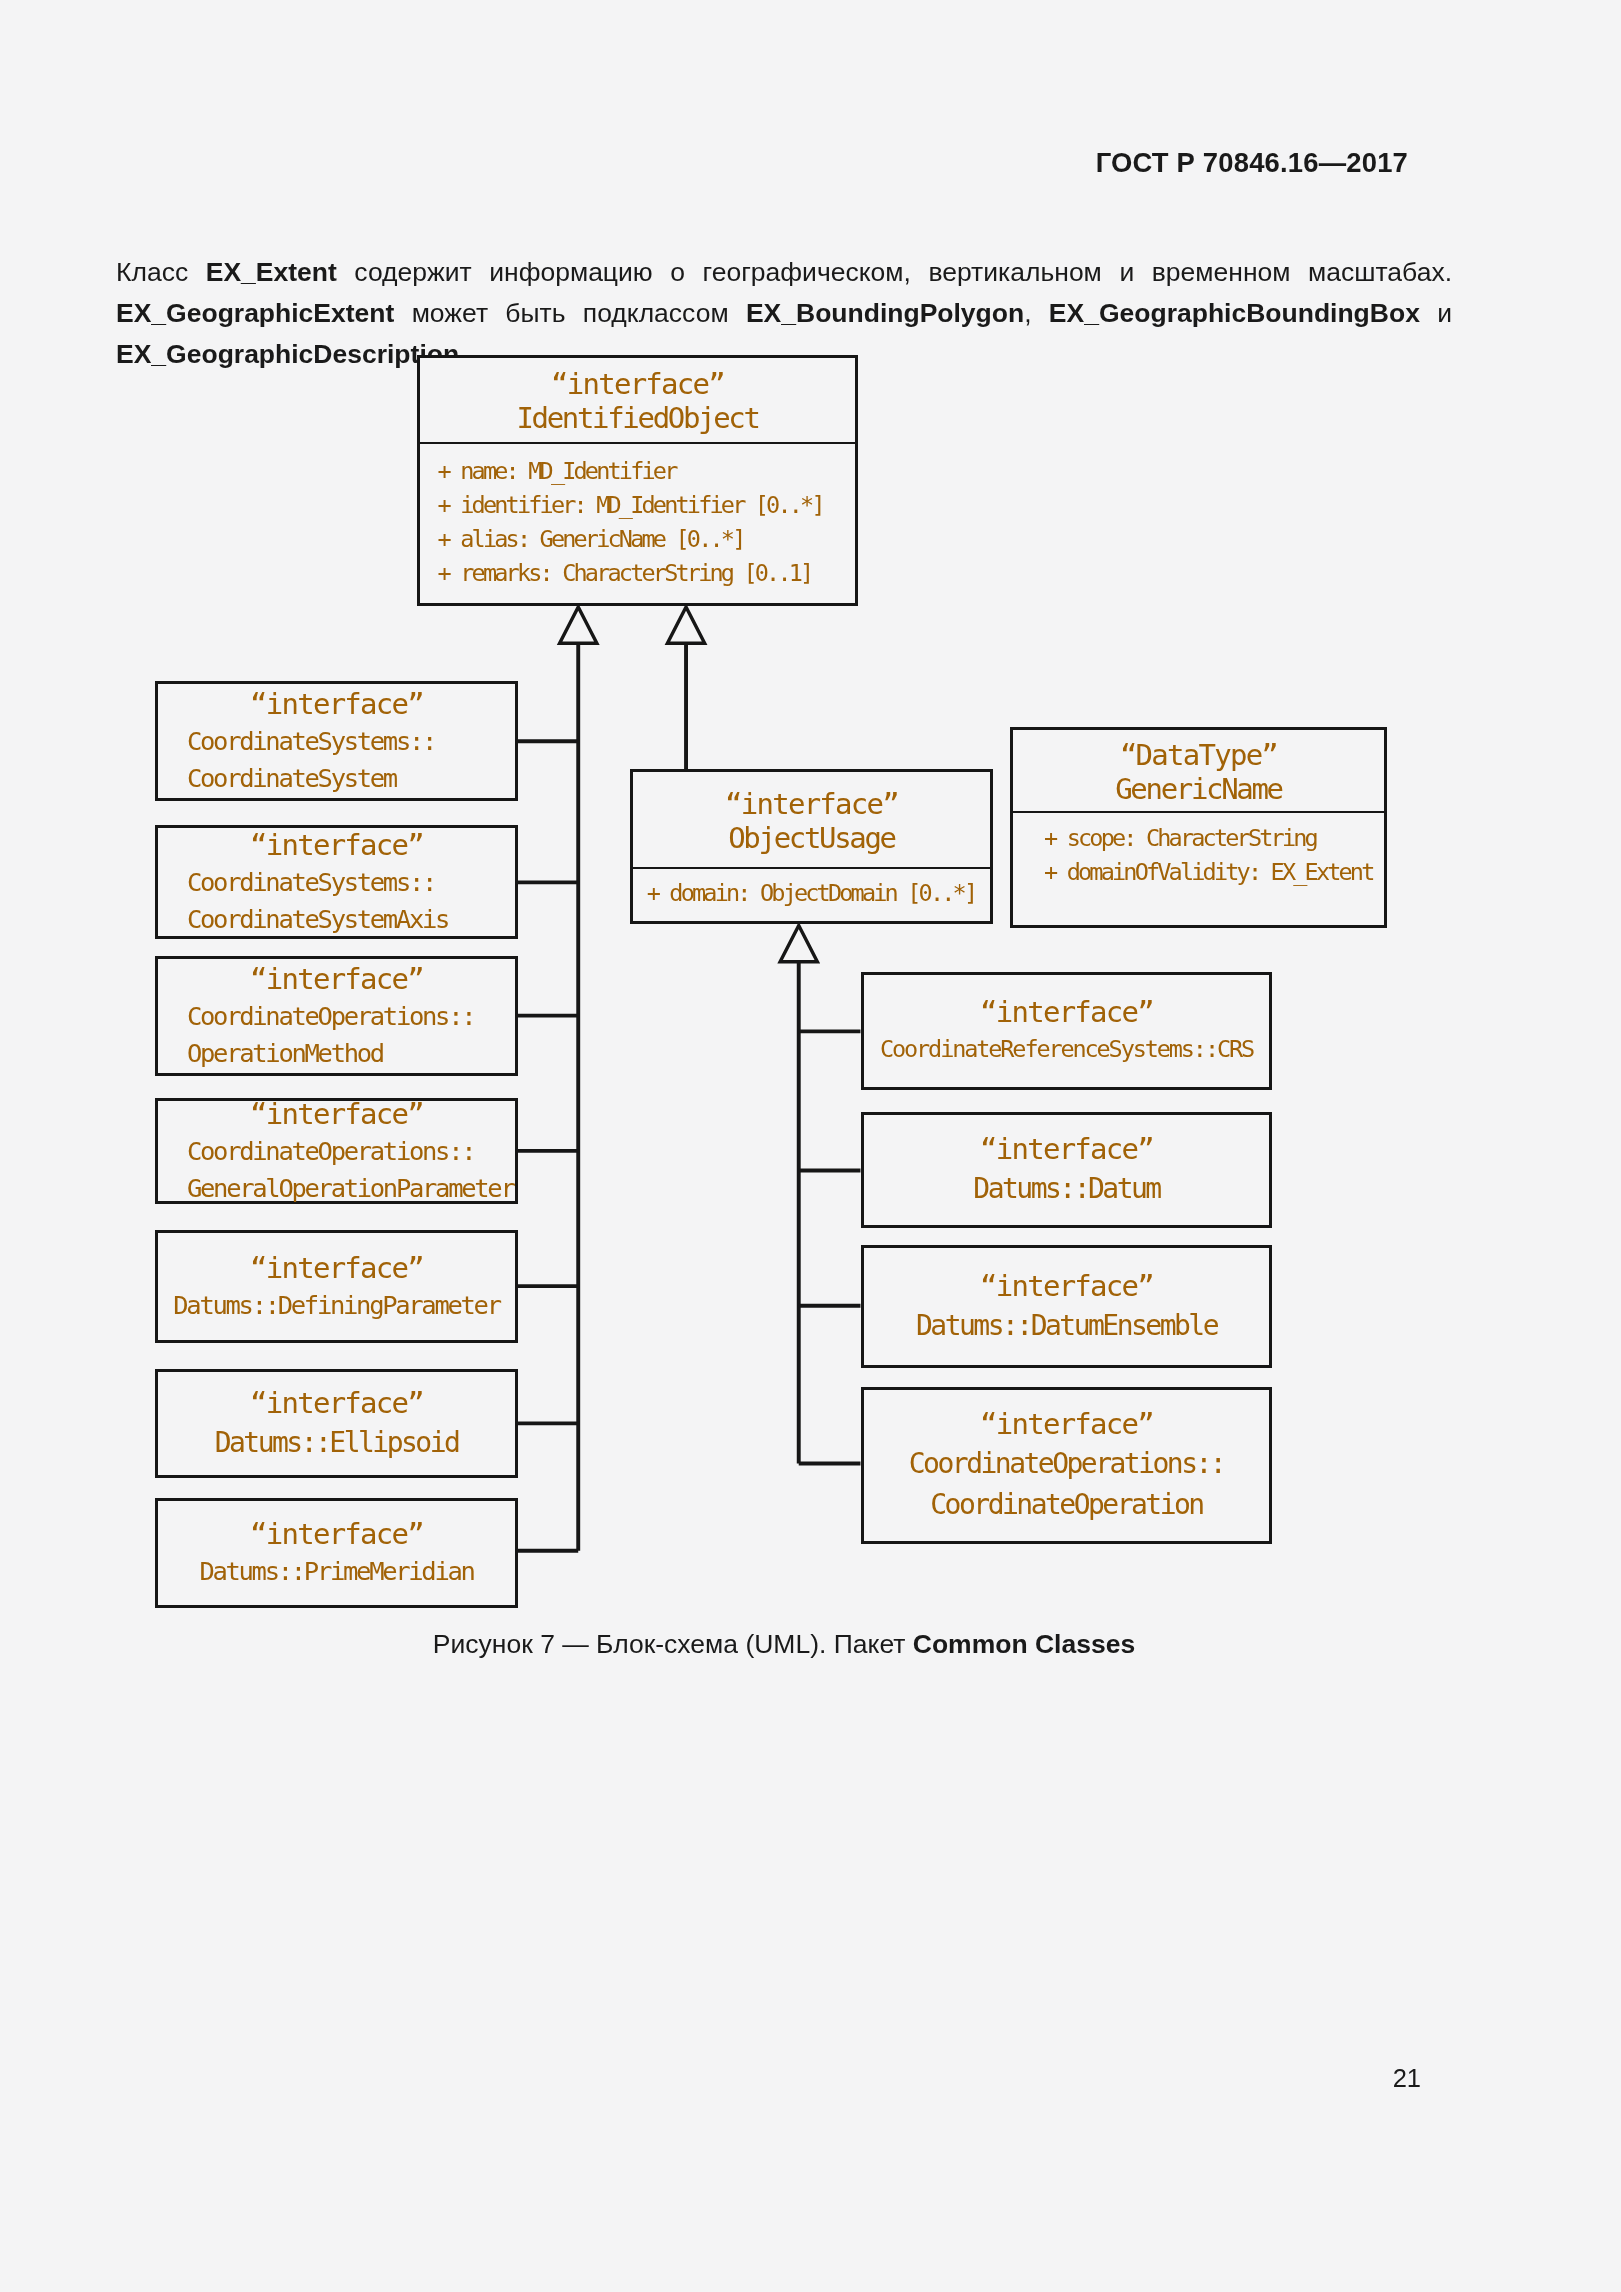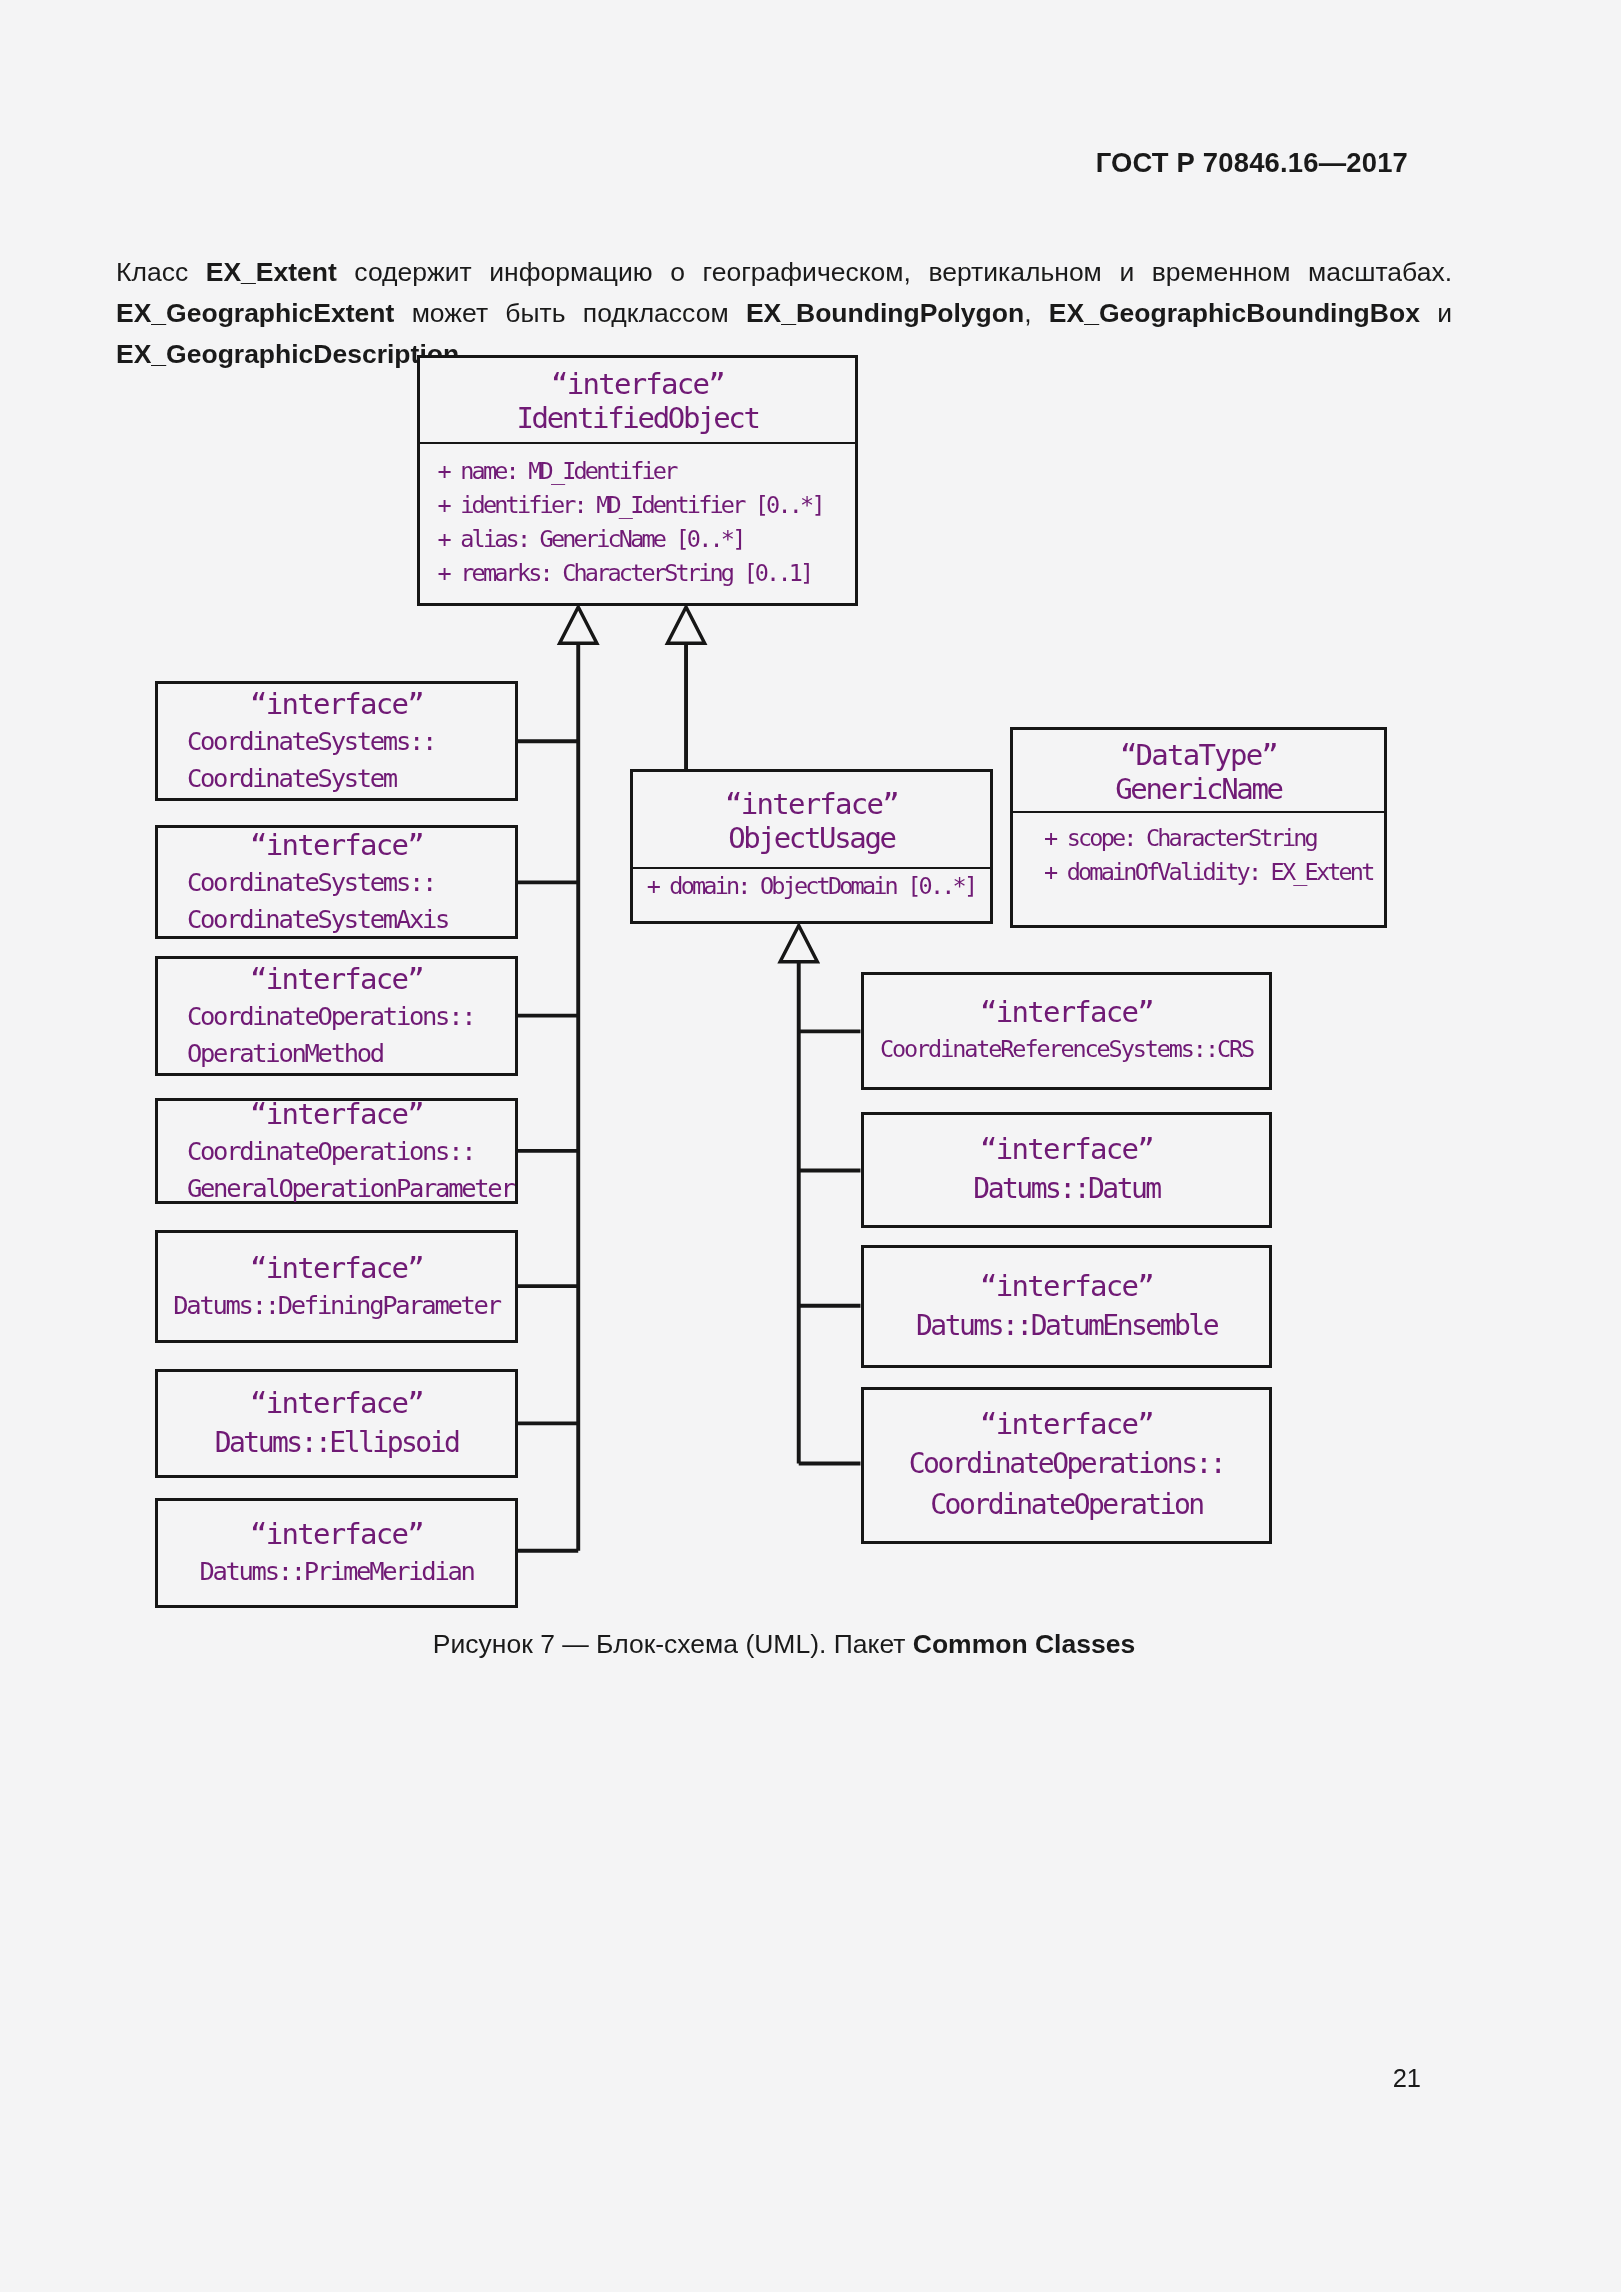--- a/index.html
+++ b/index.html
@@ -24,21 +24,21 @@
   }
   .caption .b{font-weight:bold;}
   .page-number{
     position:absolute;top:2064px;right:200px;font-size:25.5px;
   }
   
   .diagram-svg{position:absolute;left:0;top:0;}
   .uml-box{
     position:absolute;box-sizing:border-box;border:3.9px solid #161616;
     background:#f4f4f5;
-    font-family:"DejaVu Sans Mono",monospace;color:#701a75;
+    font-family:"DejaVu Sans Mono",monospace;color:#a16207;
     display:flex;flex-direction:column;
   }
   .uml-head{
     box-sizing:border-box;border-bottom:2.9px solid #161616;
     display:flex;flex-direction:column;justify-content:center;align-items:center;
     flex:0 0 auto;
   }
   .uml-attrs{
     box-sizing:border-box;padding:9.8px 3.9px 0 17.6px;flex:1 1 auto;
   }
@@ -138,21 +138,21 @@
   <div class="uml-box simple" style="left:155px;top:1498px;width:363px;height:110px">
     <div class="st">“interface”</div>
     <div class="nm2">Datums::PrimeMeridian</div>
   </div>
 
   <div class="uml-box" style="left:630px;top:769px;width:363px;height:155px">
     <div class="uml-head" style="height:97px">
       <div class="st">“interface”</div>
       <div class="nm">ObjectUsage</div>
     </div>
-    <div class="uml-attrs" style="padding-left:13.7px;padding-top:0">
+    <div class="uml-attrs" style="padding-left:13.7px;padding-top:7px">
       <div class="attr">+ domain: ObjectDomain [0..*]</div>
     </div>
   </div>
 
   <div class="uml-box" style="left:1010px;top:727px;width:377px;height:201px">
     <div class="uml-head" style="height:83px">
       <div class="st">“DataType”</div>
       <div class="nm">GenericName</div>
     </div>
     <div class="uml-attrs" style="padding-left:31px;padding-top:7.8px">

